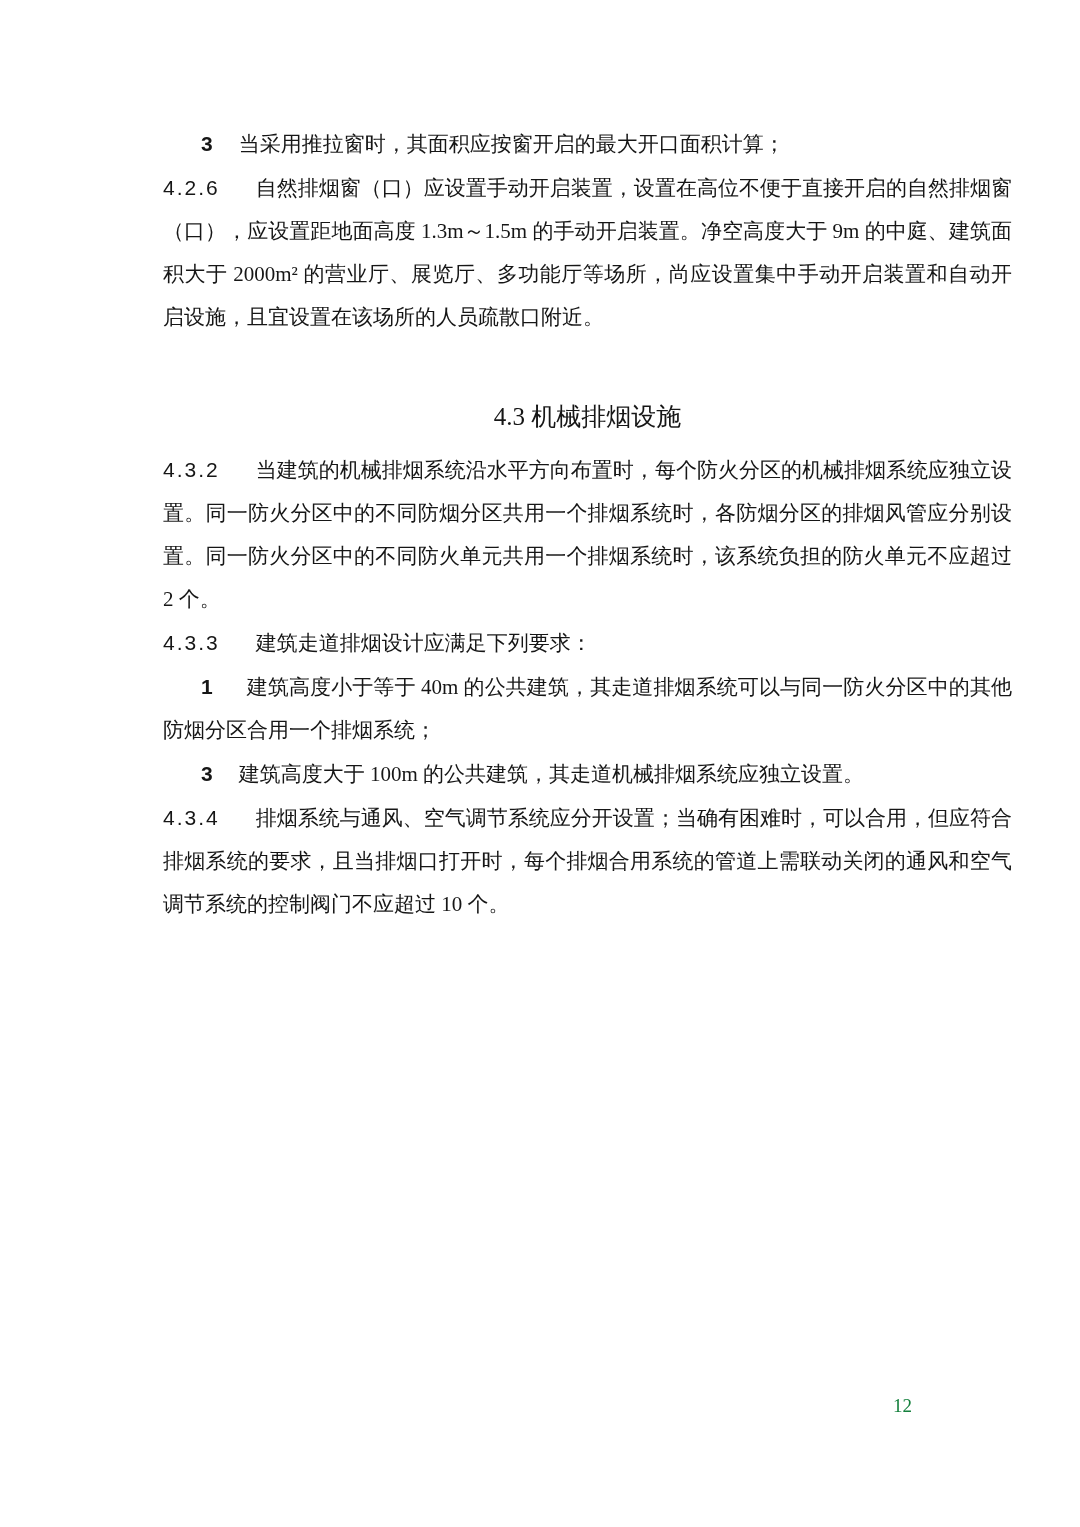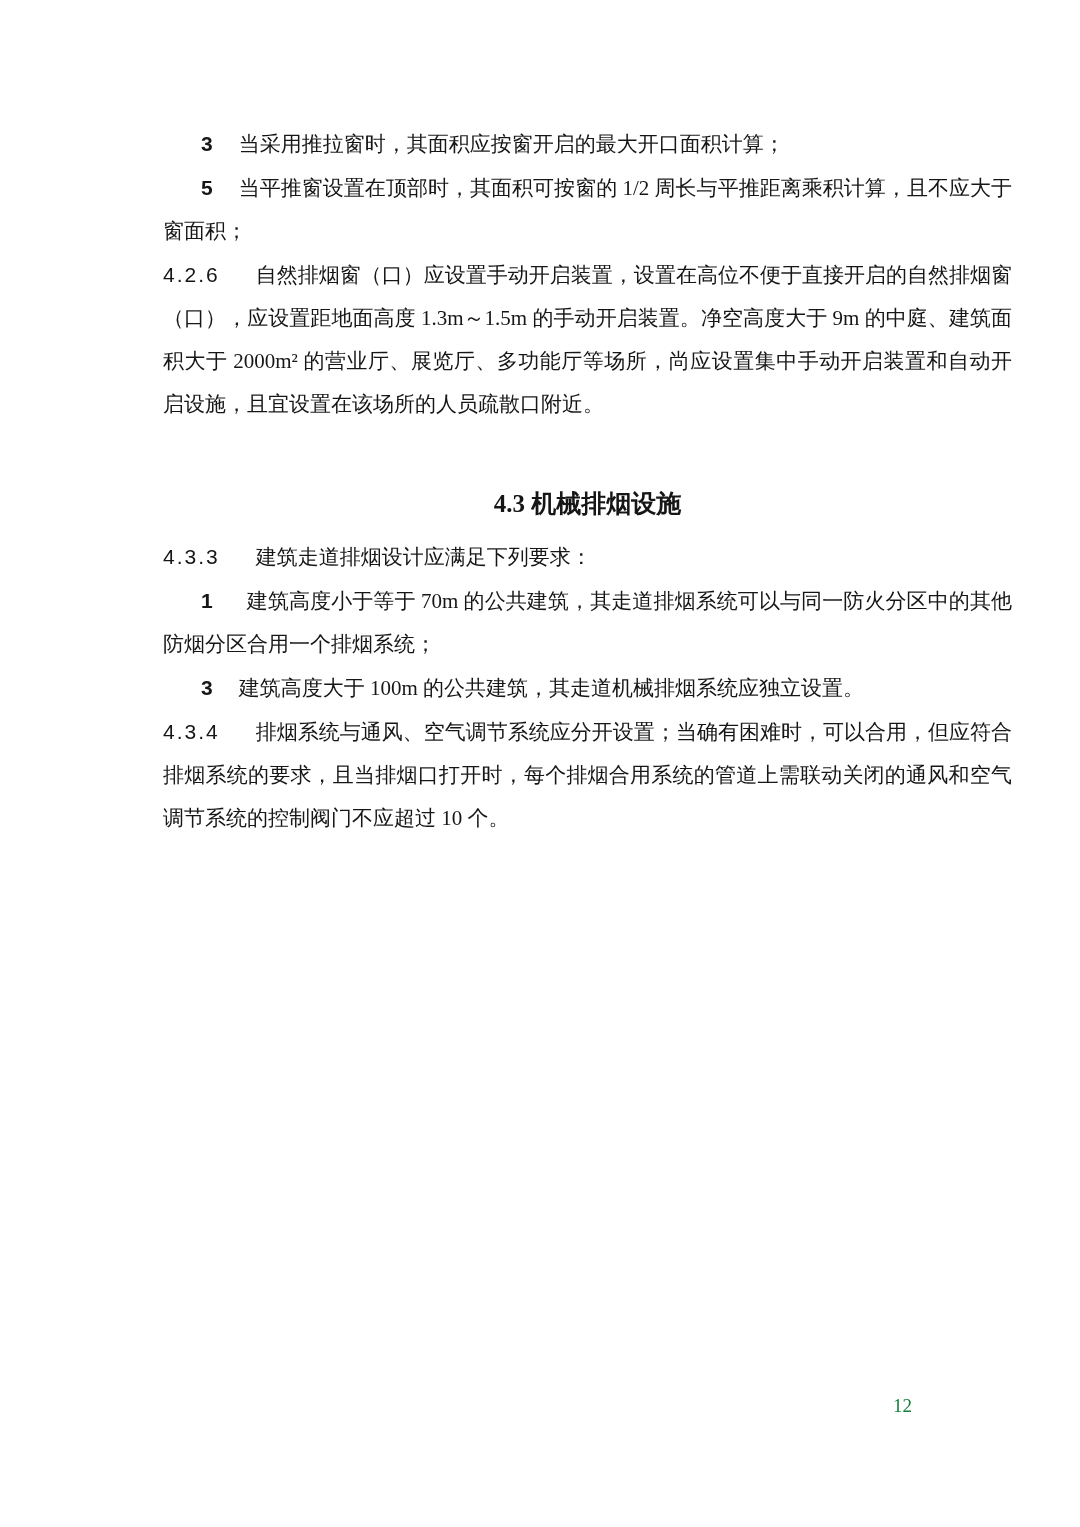--- a/index.html
+++ b/index.html
@@ -30,21 +30,21 @@
   .sub-item.wide-gap .num { margin-right: 34px; }
   
   .clause .cnum {
     font-weight: normal;
     font-family: "Liberation Sans", sans-serif;
     letter-spacing: 2px;
     margin-right: 36px;
   }
   .section-heading {
     text-align: center;
-    font-weight: bold;
+    font-weight: normal;
     font-size: 25px;
     line-height: 43px;
     margin: 56px 0 10px 0 !important;
     text-indent: 0;
   }
   .page-number {
     position: absolute;
     top: 1392px;
     right: 168px;
     font-size: 19px;
@@ -54,32 +54,32 @@
 </style>
 </head>
 <body>
 
 <div class="page">
   <div class="content">
 
     <p class="sub-item"><span class="num">3</span><span>当采用推拉窗时，其面积应按窗开启的最大开口面积计算；</span></p>
 
 
-    <p class="sub-item"><span class="num">5</span><span>当平推窗设置在顶部时，其面积可按窗的 1/2 周长与平推距离乘积计算，且不应大于窗面积；</span></p>
 
 
     <p class="clause"><span class="cnum">4.2.6</span><span>自然排烟窗（口）应设置手动开启装置，设置在高位不便于直接开启的自然排烟窗（口），应设置距地面高度 1.3m～1.5m 的手动开启装置。净空高度大于 9m 的中庭、建筑面积大于 2000m² 的营业厅、展览厅、多功能厅等场所，尚应设置集中手动开启装置和自动开启设施，且宜设置在该场所的人员疏散口附近。</span></p>
 
     <p class="section-heading">4.3 机械排烟设施</p>
 
 
+    <p class="clause"><span class="cnum">4.3.2</span><span>当建筑的机械排烟系统沿水平方向布置时，每个防火分区的机械排烟系统应独立设置。同一防火分区中的不同防烟分区共用一个排烟系统时，各防烟分区的排烟风管应分别设置。同一防火分区中的不同防火单元共用一个排烟系统时，该系统负担的防火单元不应超过 2 个。</span></p>
 
     <p class="clause"><span class="cnum">4.3.3</span><span>建筑走道排烟设计应满足下列要求：</span></p>
 
-    <p class="sub-item wide-gap"><span class="num">1</span><span>建筑高度小于等于 70m 的公共建筑，其走道排烟系统可以与同一防火分区中的其他防烟分区合用一个排烟系统；</span></p>
+    <p class="sub-item wide-gap"><span class="num">1</span><span>建筑高度小于等于 40m 的公共建筑，其走道排烟系统可以与同一防火分区中的其他防烟分区合用一个排烟系统；</span></p>
 
 
     <p class="sub-item"><span class="num">3</span><span>建筑高度大于 100m 的公共建筑，其走道机械排烟系统应独立设置。</span></p>
 
     <p class="clause"><span class="cnum">4.3.4</span><span>排烟系统与通风、空气调节系统应分开设置；当确有困难时，可以合用，但应符合排烟系统的要求，且当排烟口打开时，每个排烟合用系统的管道上需联动关闭的通风和空气调节系统的控制阀门不应超过 10 个。</span></p>
 
 
   </div>
 
   <div class="page-number">12</div>

